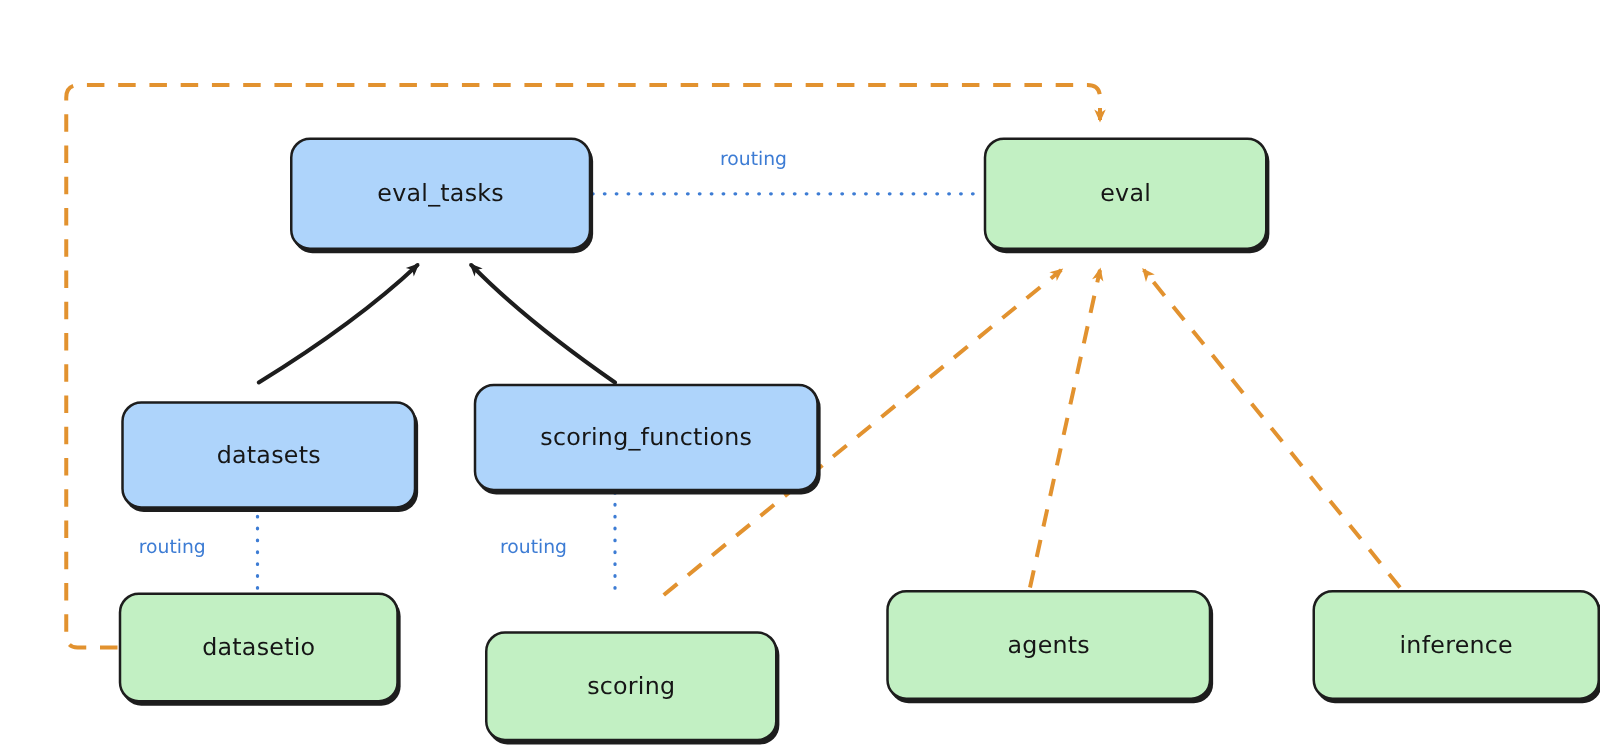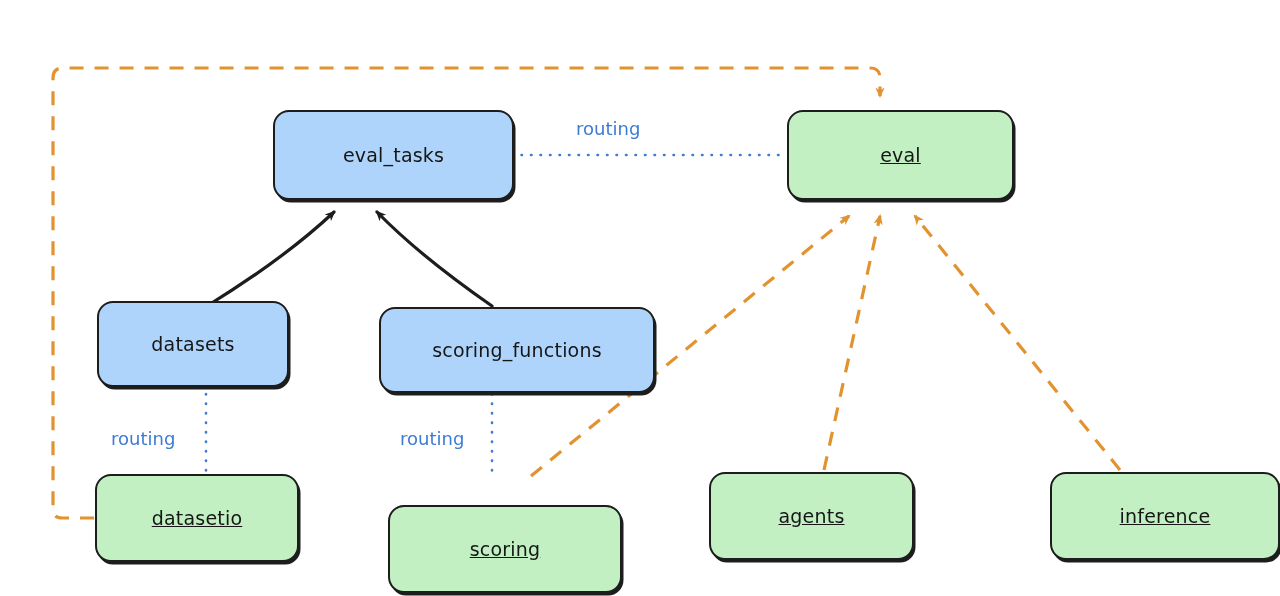--- a/index.html
+++ b/index.html
@@ -16,27 +16,27 @@
     display:flex;align-items:center;justify-content:center;
     border:2.6px solid #1d1d1d;
     border-radius:16px;
     font-family:"DejaVu Sans", sans-serif;
     font-size:19px;
     color:#161616;
     letter-spacing:.2px;
     box-shadow:2px 3px 0 -0.5px #1d1d1d;
   }
   .node.blue{background:#aed4fb;}
-  .node.green{background:#c2f0c3;text-decoration:underline;}
+  .node.green{background:#c2f0c3;}
   .node .lbl{pointer-events:none;white-space:nowrap;}
 
   .edge-label{
     position:absolute;
     font-family:"DejaVu Sans", sans-serif;
-    font-size:18px;
+    font-size:15px;
     color:#3d7cd4;
     white-space:nowrap;
   }
 </style>
 </head>
 <body>
 
 <div id="stage">
 
   <svg id="wires" viewBox="0 0 1280 596" xmlns="http://www.w3.org/2000/svg">
@@ -73,39 +73,39 @@
       <path d="M531,476 L849,216"></path>
     </g>
     <g stroke="#e2922f" stroke-width="3.2" stroke-linecap="butt" stroke-dasharray="14 11" fill="none" marker-end="url(#arw-orange)">
       <path d="M824,470 L880,216"></path>
     </g>
     <g stroke="#e2922f" stroke-width="3.2" stroke-linecap="butt" stroke-dasharray="14 11" fill="none" marker-end="url(#arw-orange)">
       <path d="M1120,470 L915,216"></path>
     </g>
   </svg>
 
-  <div class="node blue" style="left: 232px; top: 110px; width: 241px; height: 90px; margin-left: 41px;">
+  <div class="node blue" style="left: 232px; top: 110px; width: 241px; height: 90px;">
     <span class="lbl">eval_tasks</span>
   </div>
   <div class="node green" style="left: 787px; top: 110px; width: 227px; height: 90px;">
     <span class="lbl">eval</span>
   </div>
-  <div class="node blue" style="left: 97px; top: 301px; width: 192px; height: 86px;">
+  <div class="node blue" style="left: 97px; top: 321px; width: 236px; height: 86px;">
     <span class="lbl">datasets</span>
   </div>
   <div class="node blue" style="left: 379px; top: 307px; width: 276px; height: 86px;">
     <span class="lbl">scoring_functions</span>
   </div>
-  <div class="node green" style="left: 95px; top: 474px; width: 204px; height: 88px;">
+  <div class="node green" style="left: 95px; top: 474px; width: 224px; height: 88px;">
     <span class="lbl">datasetio</span>
   </div>
   <div class="node green" style="left: 388px; top: 474px; width: 234px; height: 88px; margin-top: 31px;">
     <span class="lbl">scoring</span>
   </div>
-  <div class="node green" style="left: 709px; top: 472px; width: 205px; height: 88px;">
+  <div class="node green" style="left: 709px; top: 472px; width: 260px; height: 88px;">
     <span class="lbl">agents</span>
   </div>
   <div class="node green" style="left: 1025px; top: 472px; width: 230px; height: 88px; margin-left: 25px;">
     <span class="lbl">inference</span>
   </div>
 
   <div class="edge-label" style="left: 576px; top: 118px; color: rgb(61, 124, 212);">routing</div>
   <div class="edge-label" style="left: 111px; top: 428px; color: rgb(61, 124, 212);">routing</div>
   <div class="edge-label" style="left: 400px; top: 428px; color: rgb(61, 124, 212);">routing</div>
 

